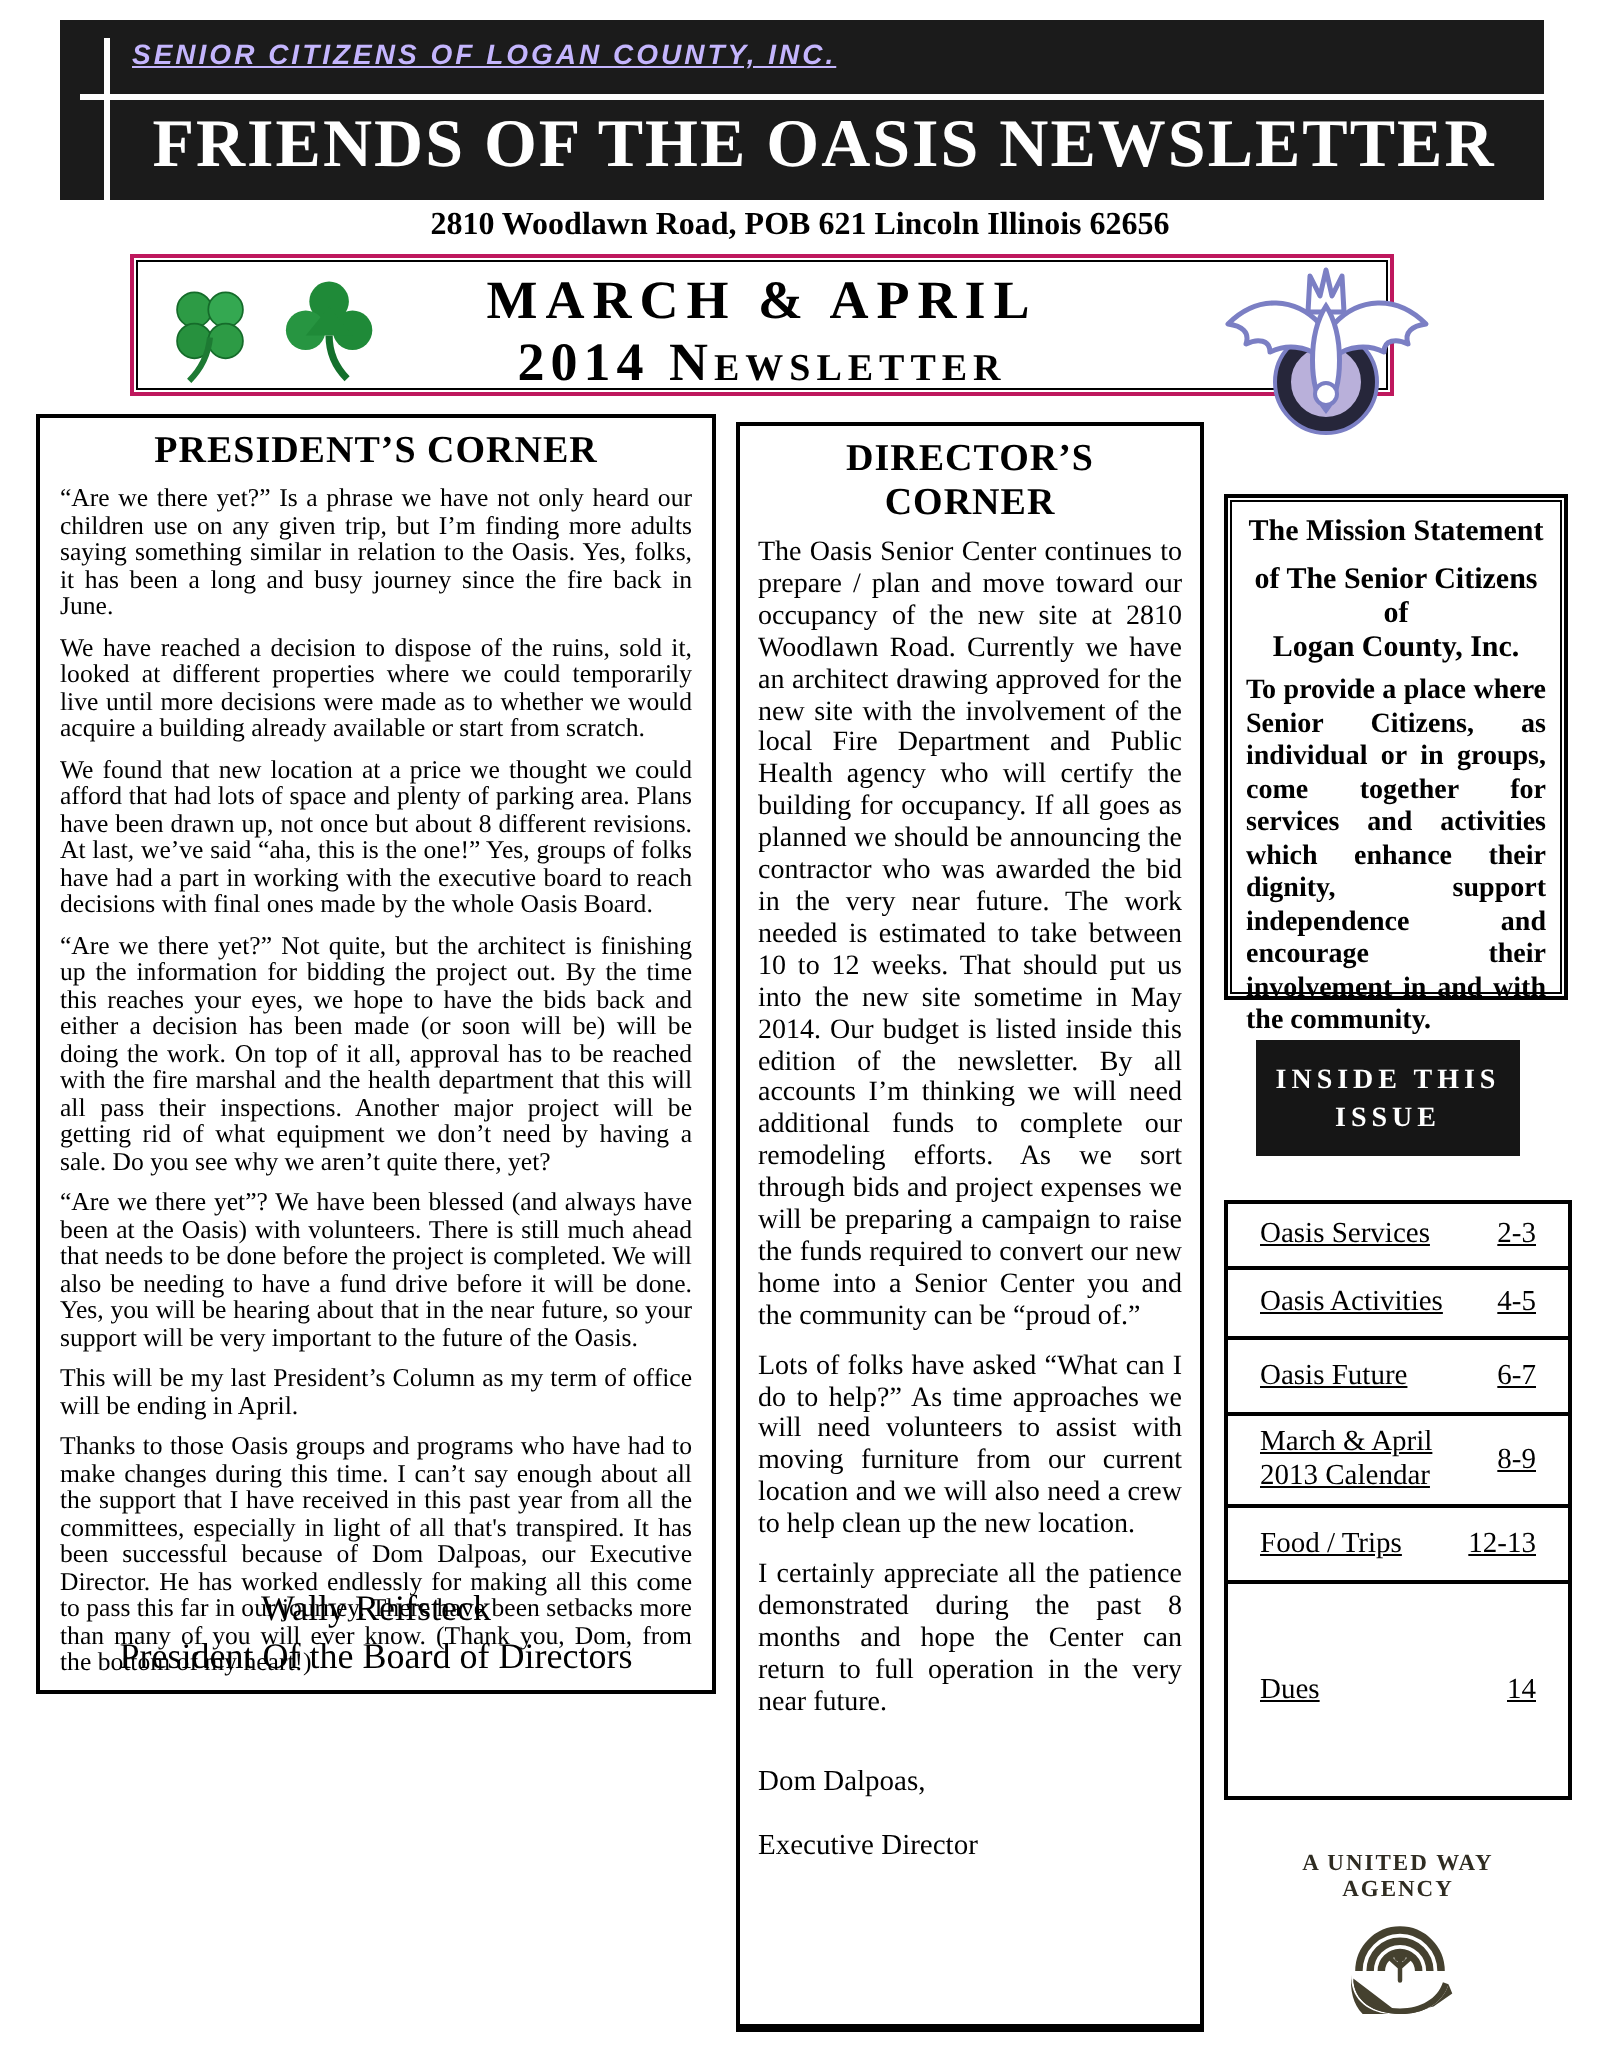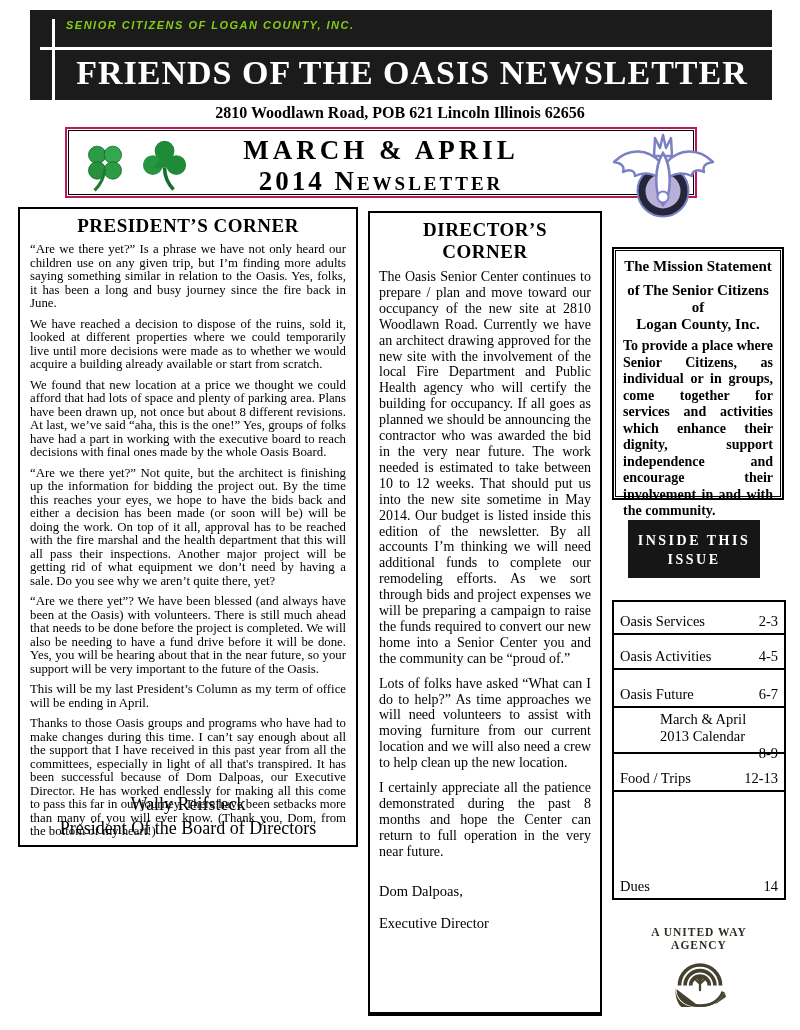--- a/index.html
+++ b/index.html
@@ -1,23 +1,23 @@
 <!DOCTYPE html>
 <html><head>
 <meta charset="utf-8">
 <style>
   html,body{margin:0;padding:0;background:#fff;}
   .page{position:relative;width:800px;height:1030px;background:#ffffff;
         font-family:"Liberation Serif","DejaVu Serif",serif;color:#000;overflow:hidden;}
 
   
   .header-bar{position:absolute;left:30px;top:10px;width:742px;height:90px;background:#1b1b1b;}
-  .org-name{position:absolute;left:36px;top:9px;color:#84cc16;
+  .org-name{position:absolute;left:36px;top:9px;color:#c4b5fd;
             font-family:"Liberation Sans","DejaVu Sans",sans-serif;
-            font-weight:bold;font-style:italic;font-size:11px;letter-spacing:1.5px;white-space:nowrap;}
+            font-weight:bold;font-style:italic;font-size:14px;letter-spacing:1.5px;white-space:nowrap;text-decoration:underline;}
   .header-hline{position:absolute;left:10px;top:37px;right:0;height:3px;background:#fff;}
   .header-vline{position:absolute;left:22px;top:9px;width:3px;bottom:0;background:#fff;}
   .header-title{position:absolute;left:30px;right:8px;top:44px;text-align:center;color:#fff;
                 font-weight:bold;font-size:34px;letter-spacing:1px;white-space:nowrap;}
   .address{position:absolute;left:0;top:104px;width:100%;text-align:center;
            font-weight:bold;font-size:16px;}
 
   
   .banner-box{position:absolute;left:65px;top:127px;width:632px;height:71px;box-sizing:border-box;
               border:2px solid #be185d;box-shadow:inset 0 0 0 1px #fff,inset 0 0 0 2px #000;background:#fff;}
@@ -46,27 +46,27 @@
   .mission-t{ text-align:center;font-size:15px;line-height:17px;margin:0;}
   .mission-t1{margin-bottom:7px;}
   .mission-body{font-size:14px;line-height:16.5px;text-align:justify;margin-top:5px;}
 
   .inside-box{position:absolute;left:628px;top:520px;width:132px;height:58px;background:#161616;
               color:#fff;text-align:center;box-sizing:border-box;padding-top:11px;
               font-weight:bold;font-size:14px;letter-spacing:2.5px;line-height:19px;}
 
   .toc-table{position:absolute;left:612px;top:600px;width:174px;height:300px;box-sizing:border-box;
              border:2px solid #000;display:flex;flex-direction:column;background:#fff;}
-  .toc-row{display:flex;justify-content:space-between;align-items:flex-end;
-           padding:3px 6px;border-bottom:2px solid #000;box-sizing:border-box;font-size:14.5px;line-height:17px;}
+  .toc-row{display:flex;justify-content:space-between;align-items:center;
+           padding:3px 16px;border-bottom:2px solid #000;box-sizing:border-box;font-size:14.5px;line-height:17px;text-decoration:underline;}
   .toc-row:last-child{border-bottom:none;flex:1;border-radius:13px;}
   .toc-row:nth-child(1){height:33px;}
   .toc-row:nth-child(2){height:35px;}
   .toc-row:nth-child(3){height:38px;}
-  .toc-row:nth-child(4){height:46px;flex-direction:column;}
+  .toc-row:nth-child(4){height:46px;}
   .toc-row:nth-child(5){height:38px;}
   .toc-row:nth-child(6){height:43px;}
   .toc-label{text-align:left;max-width:118px;}
   .toc-pages{text-align:right;white-space:nowrap;}
 
   .uw-label{position:absolute;left:612px;top:926px;width:174px;text-align:center;
             font-weight:bold;font-size:11.5px;letter-spacing:1px;line-height:13px;color:#2f2c22;}
   .uw-logo{position:absolute;left:672px;top:950px;width:56px;height:58px;}
 </style>
 </head>

